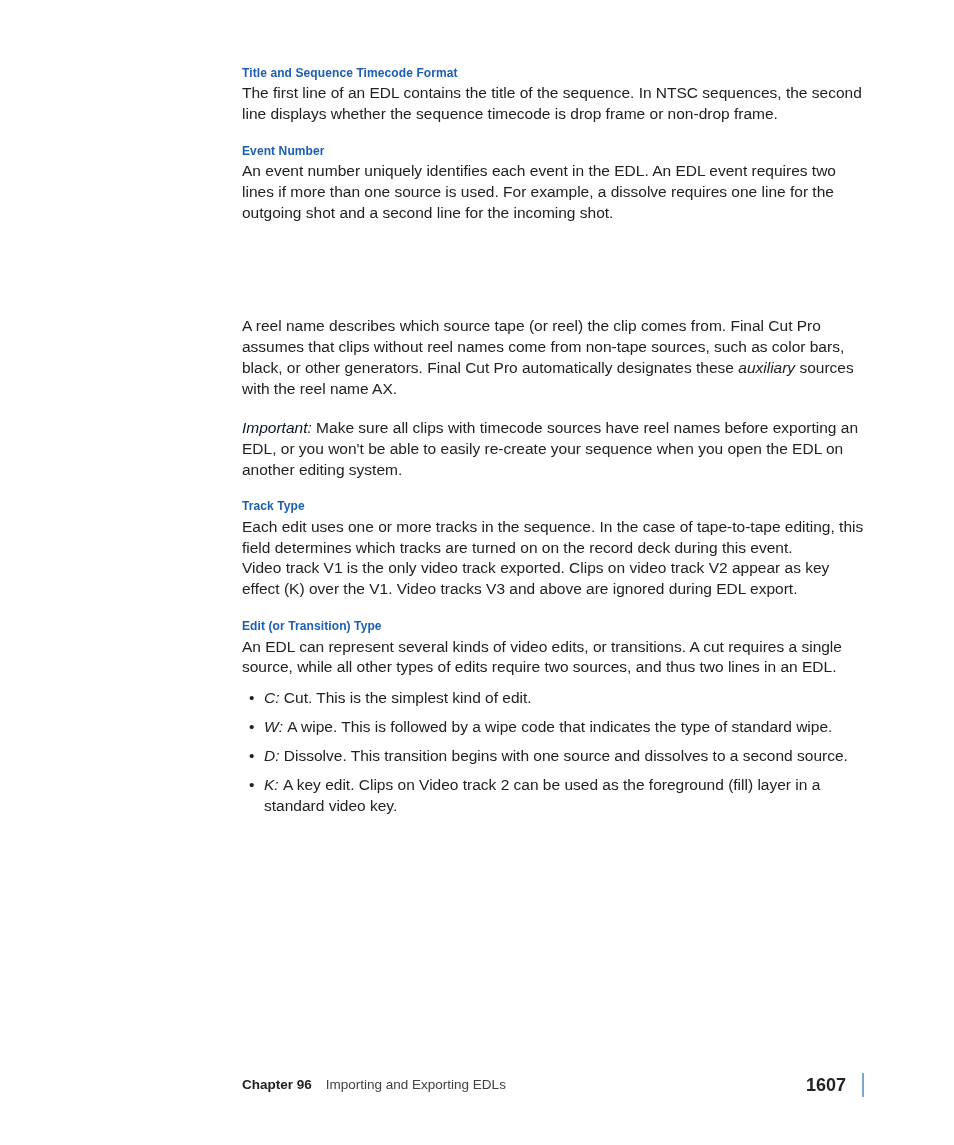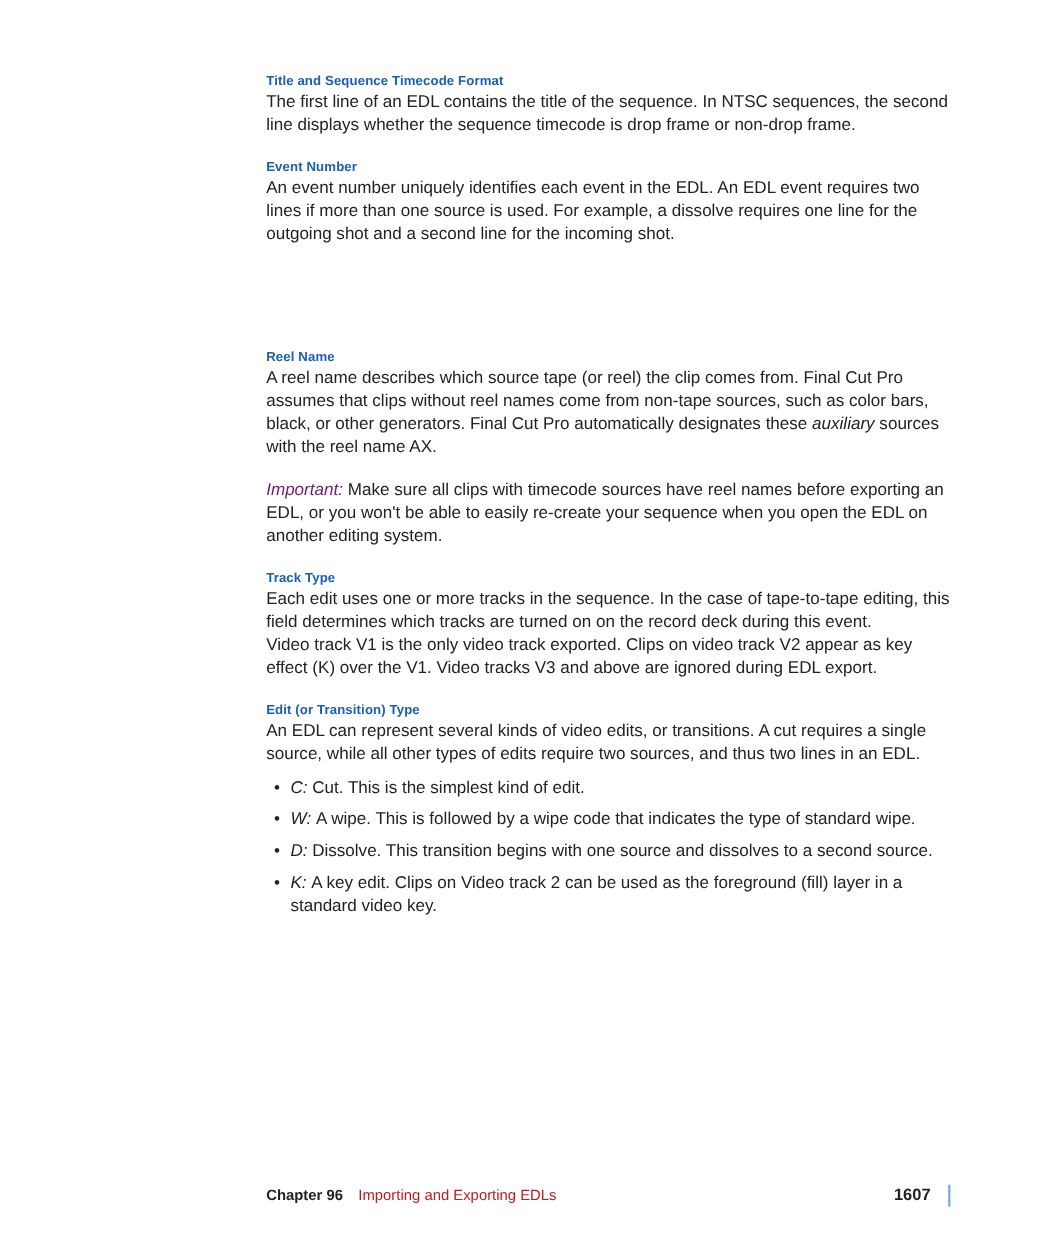--- a/index.html
+++ b/index.html
@@ -32,21 +32,21 @@
     .para {
       margin-bottom: 0;
     }
     .block {
       margin-bottom: 18px;
     }
     .spacer {
       height: 74px;
     }
     .important-label {
-      color: #701a75;
+      color: #0f172a;
       font-style: italic;
       font-weight: 400;
       text-align: right;
     }
     .italic {
       font-style: italic;
     }
     ul {
       list-style: none;
       margin: 10px 0 14px 0;
@@ -76,48 +76,47 @@
       text-align: right;
       display: flex;
       align-items: center;
     }
     .footer .chapter {
       font-weight: 700;
       font-size: 13.5px;
       color: #222;
     }
     .footer .chapter-title {
-      color: #b91c1c;
+      color: #404040;
       font-size: 13.5px;
       margin-left: 14px;
     }
     .footer .pagenum {
       margin-left: auto;
       font-weight: 700;
-      font-size: 15px;
+      font-size: 18px;
       color: #222;
     }
   </style>
 </head>
 <body>
 
 <div class="block">
   <div class="subhead">Title and Sequence Timecode Format</div>
   <p class="para">The first line of an EDL contains the title of the sequence. In NTSC sequences, the second line displays whether the sequence timecode is drop frame or non-drop frame.</p>
 </div>
 
 <div class="block">
   <div class="subhead">Event Number</div>
   <p class="para">An event number uniquely identifies each event in the EDL. An EDL event requires two lines if more than one source is used. For example, a dissolve requires one line for the outgoing shot and a second line for the incoming shot.</p>
 </div>
 
 <div class="spacer"></div>
 
 <div class="block">
-  <div class="subhead">Reel Name</div>
   <p class="para"><span>A reel name describes which source tape (or reel) the clip comes from. Final Cut Pro assumes that clips without reel names come from non-tape sources, such as color bars, black, or other generators. Final Cut Pro automatically designates these </span><span class="italic">auxiliary</span><span> sources with the reel name AX.</span></p>
 </div>
 
 <div class="block">
   <p class="para"><span class="important-label">Important:  </span><span>Make sure all clips with timecode sources have reel names before exporting an EDL, or you won't be able to easily re-create your sequence when you open the EDL on another editing system.</span></p>
 </div>
 
 <div class="block">
   <div class="subhead">Track Type</div>
   <p class="para">Each edit uses one or more tracks in the sequence. In the case of tape-to-tape editing, this field determines which tracks are turned on on the record deck during this event.</p>

